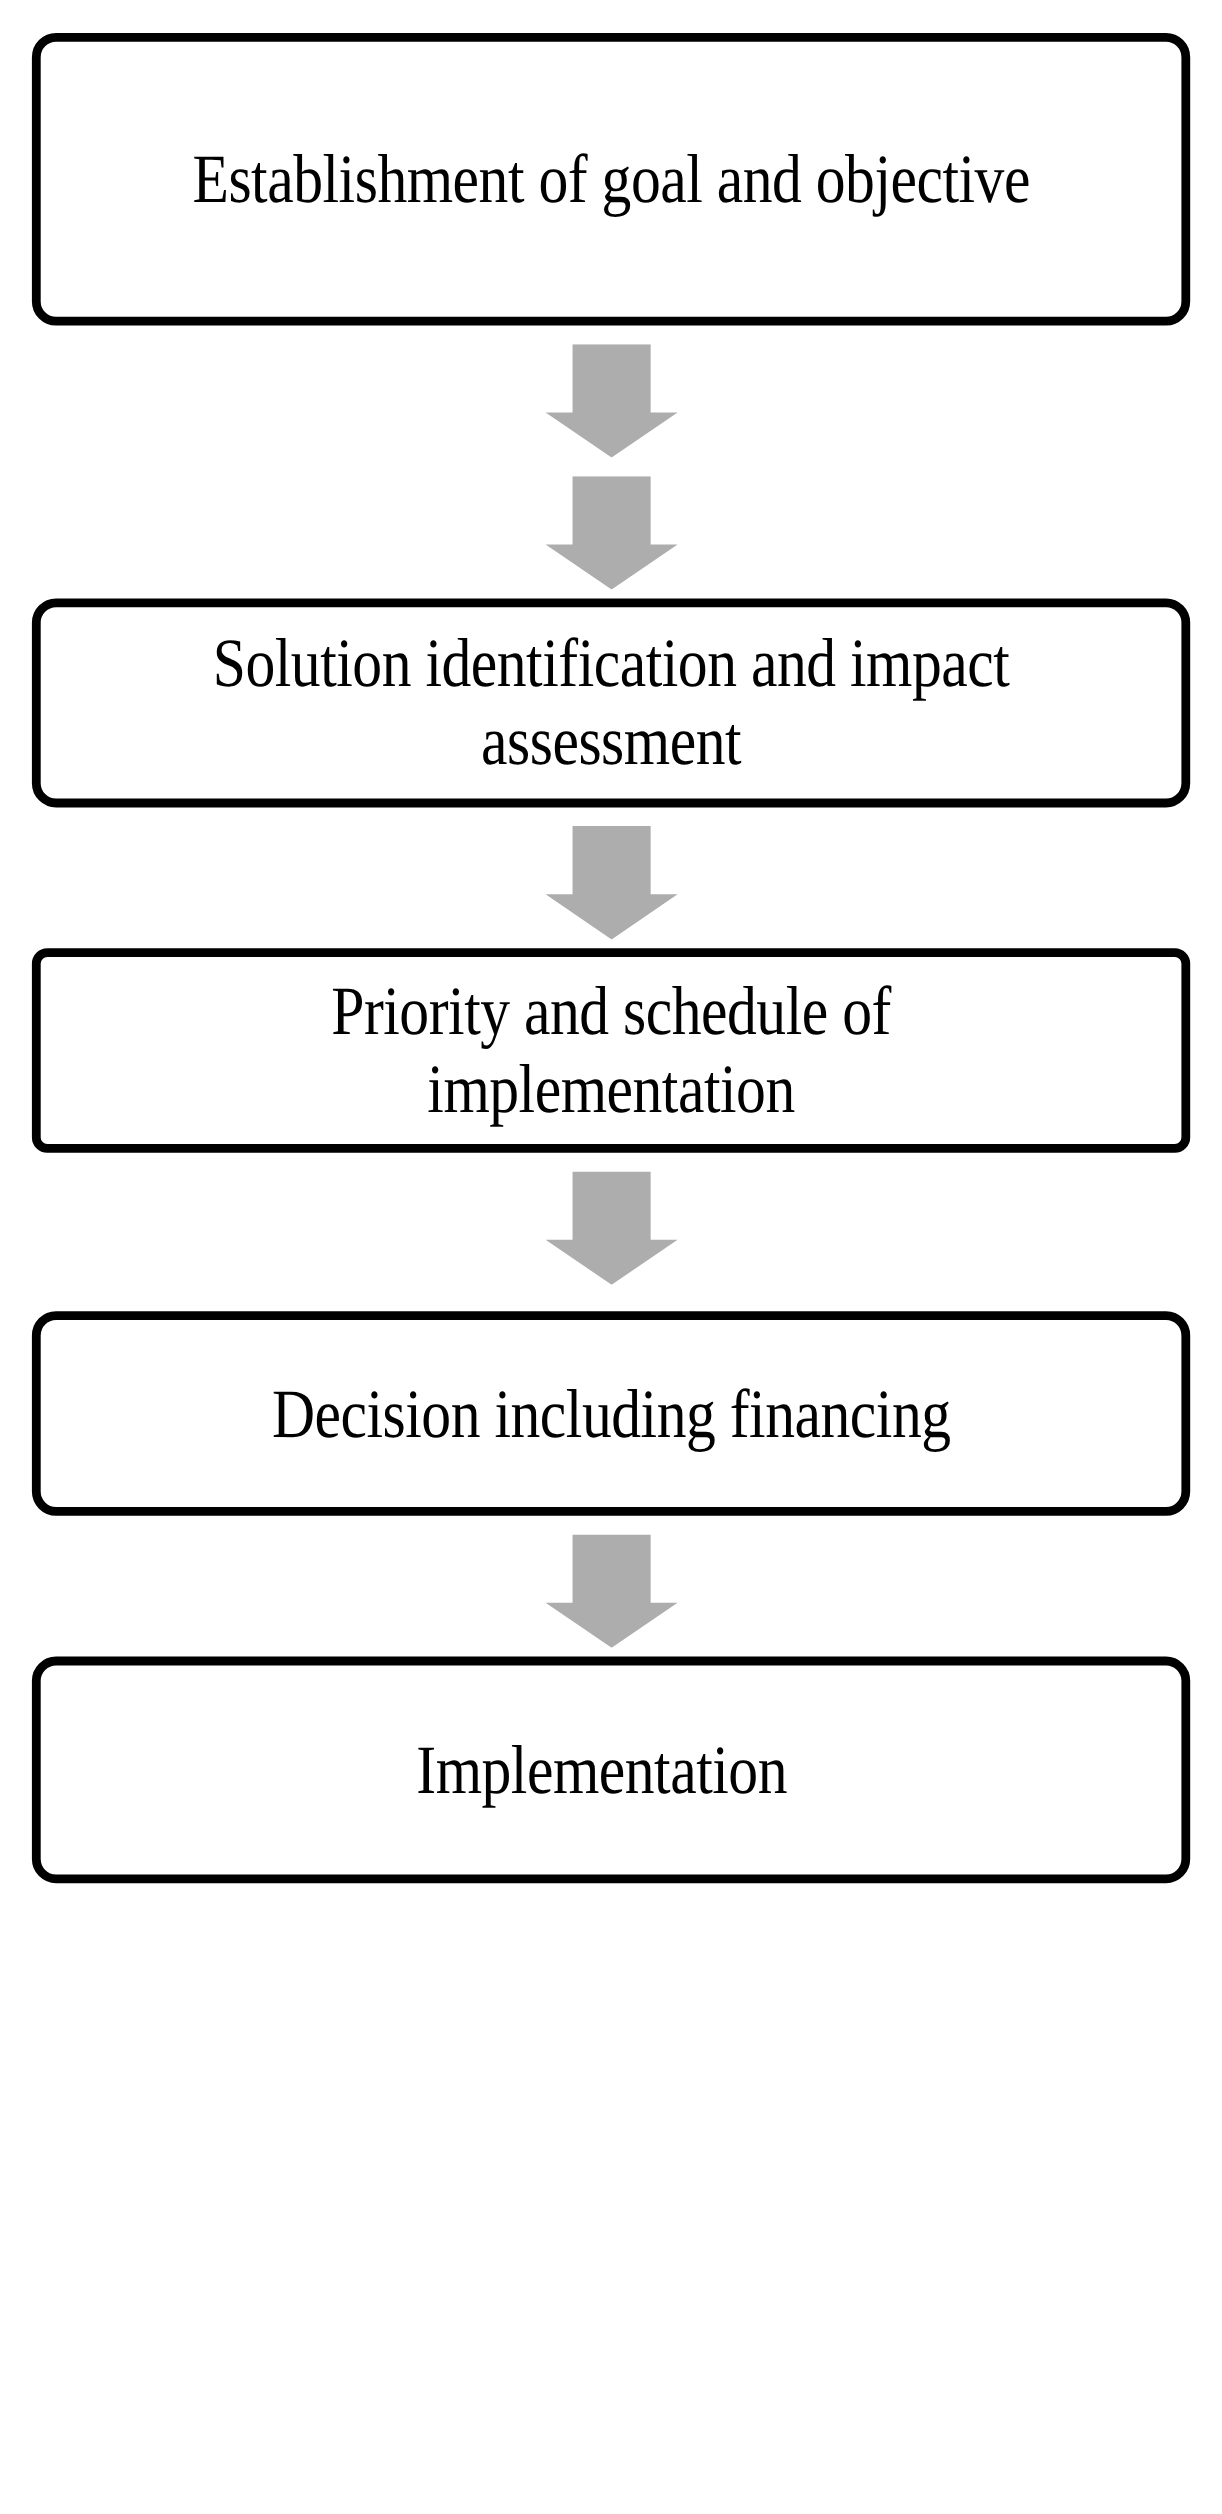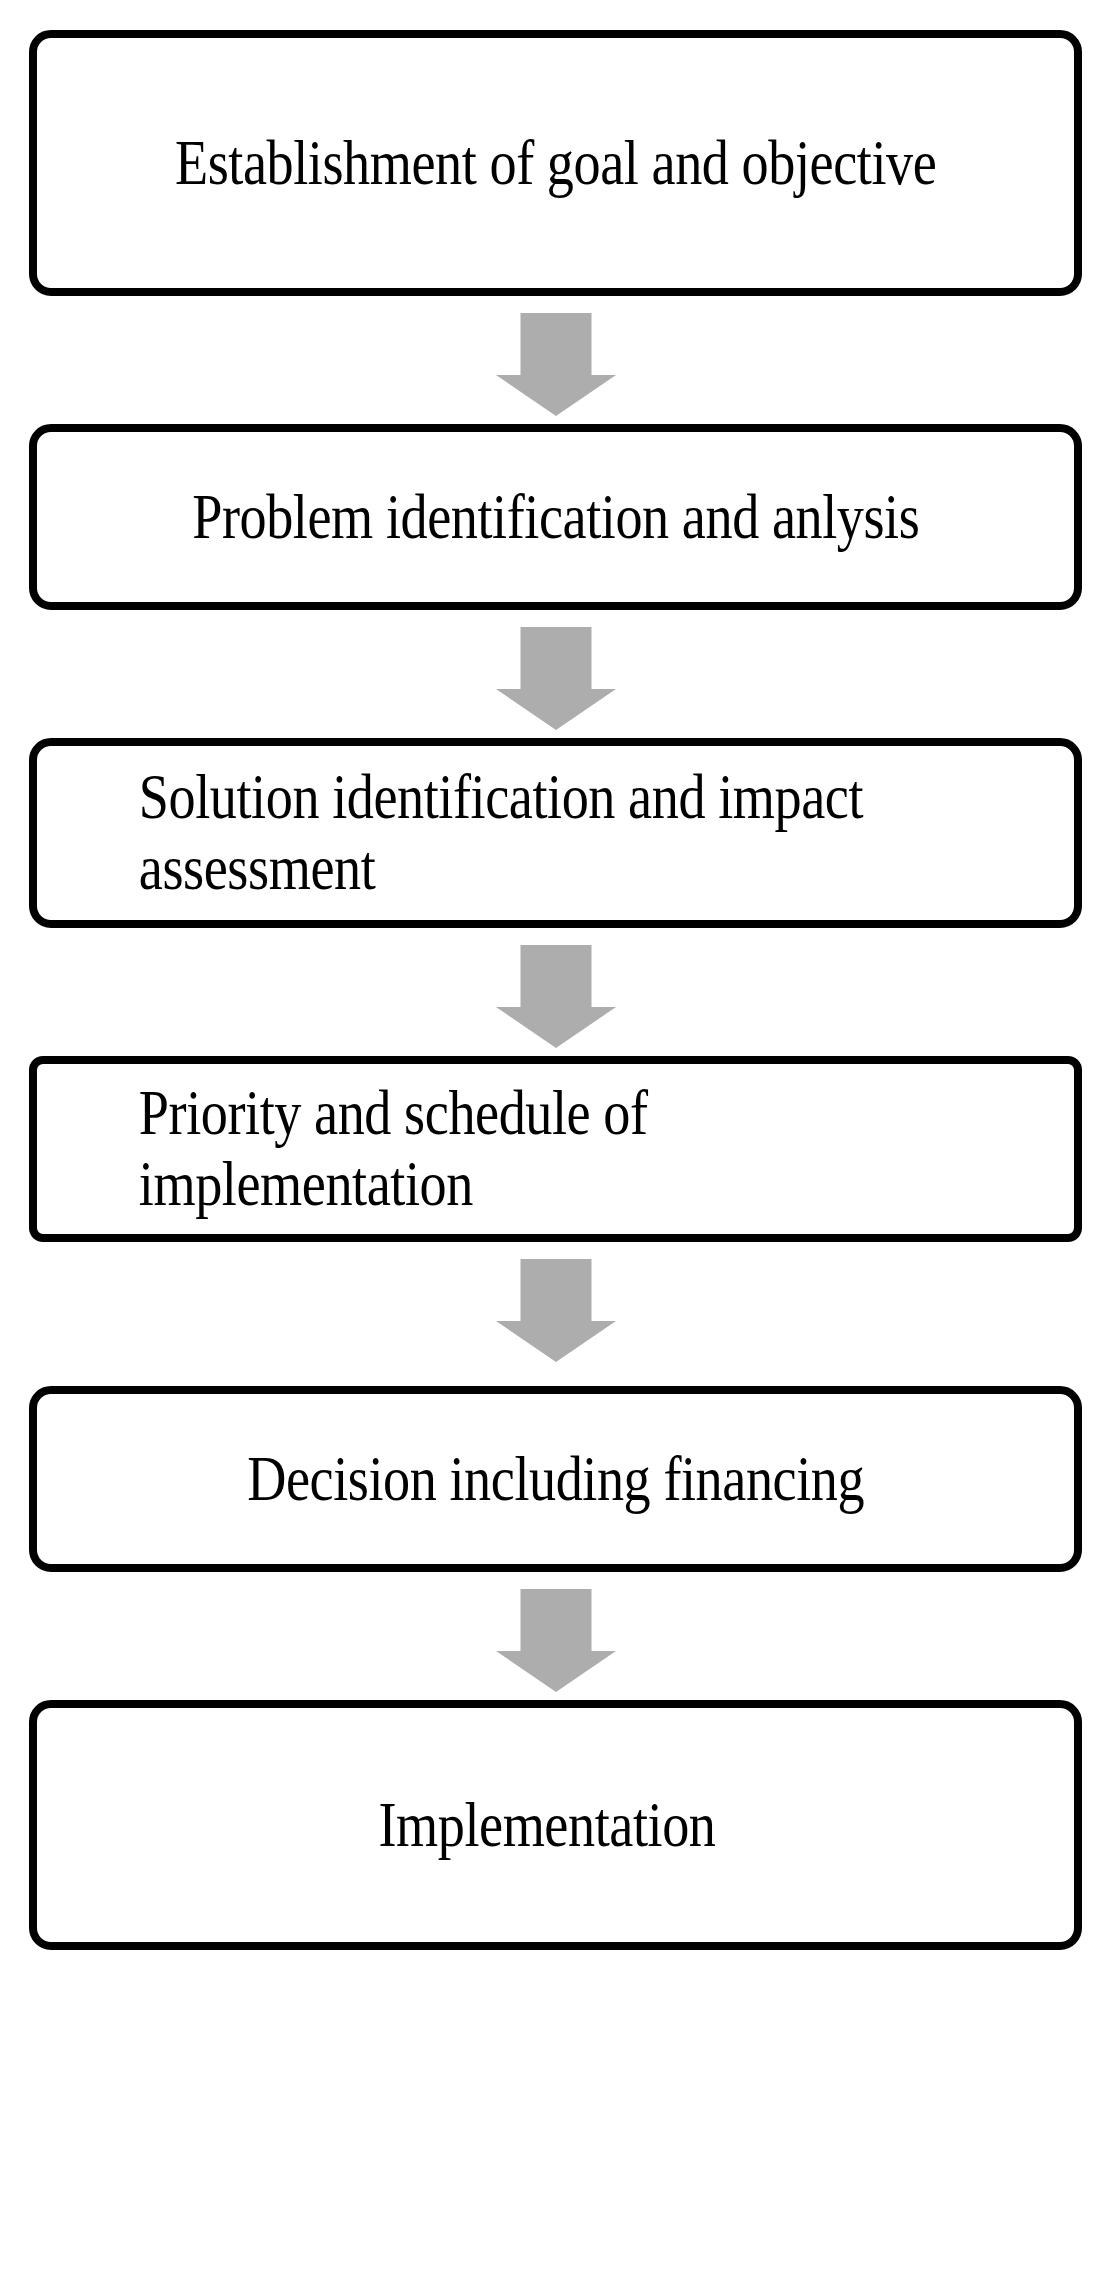--- a/index.html
+++ b/index.html
@@ -28,21 +28,21 @@
   }
   .node {
     box-sizing: border-box;
     width: 1053px;
     border: 8px solid #000000;
     border-radius: 22px;
     background: #ffffff;
     display: flex;
     align-items: center;
     justify-content: center;
-    text-align: left;
+    text-align: center;
     padding: 4px 34px;
   }
   .node-label {
     display: block;
     font-family: "Liberation Serif", "DejaVu Serif", serif;
     font-size: 63px;
     line-height: 1.12;
     color: #000000;
     font-weight: 400;
     letter-spacing: -0.5px;
@@ -63,43 +63,40 @@
   .n0 { height: 266px; margin-top: 30px; }
   .c0 { height: 103px; margin-top: 17px; }
   .n1 { height: 186px; margin-top: 8px; }
   .c1 { height: 103px; margin-top: 17px; }
   .n2 { height: 190px; margin-top: 8px; }
   .c2 { height: 103px; margin-top: 17px; }
   .n3 { height: 186px; margin-top: 8px; border-radius: 14px; }
   .c3 { height: 103px; margin-top: 17px; }
   .n4 { height: 186px; margin-top: 24px; }
   .c4 { height: 103px; margin-top: 17px; }
-  .n5 { height: 250px; margin-top: 8px; padding-left: 16px; }
+  .n5 { height: 206px; margin-top: 8px; padding-left: 16px; }
 </style>
 </head>
 <body>
 
 <div id="canvas">
   <div class="flow">
 
     <div class="node n0">
       <span class="node-label">Establishment of goal and objective</span>
     </div>
 
     <div class="connector c0">
       <span>
         <svg width="122" height="103" viewBox="0 0 122 103" aria-hidden="true">
           <polygon points="25.5,0 96.5,0 96.5,62 121,62 61,103 1,62 25.5,62" fill="#adadad"></polygon>
         </svg>
       </span>
     </div>
 
-    <div class="node n1">
-      <span class="node-label">Problem identification and anlysis</span>
-    </div>
 
     <div class="connector c1">
       <span>
         <svg width="122" height="103" viewBox="0 0 122 103" aria-hidden="true">
           <polygon points="25.5,0 96.5,0 96.5,62 121,62 61,103 1,62 25.5,62" fill="#adadad"></polygon>
         </svg>
       </span>
     </div>
 
     <div class="node n2">

